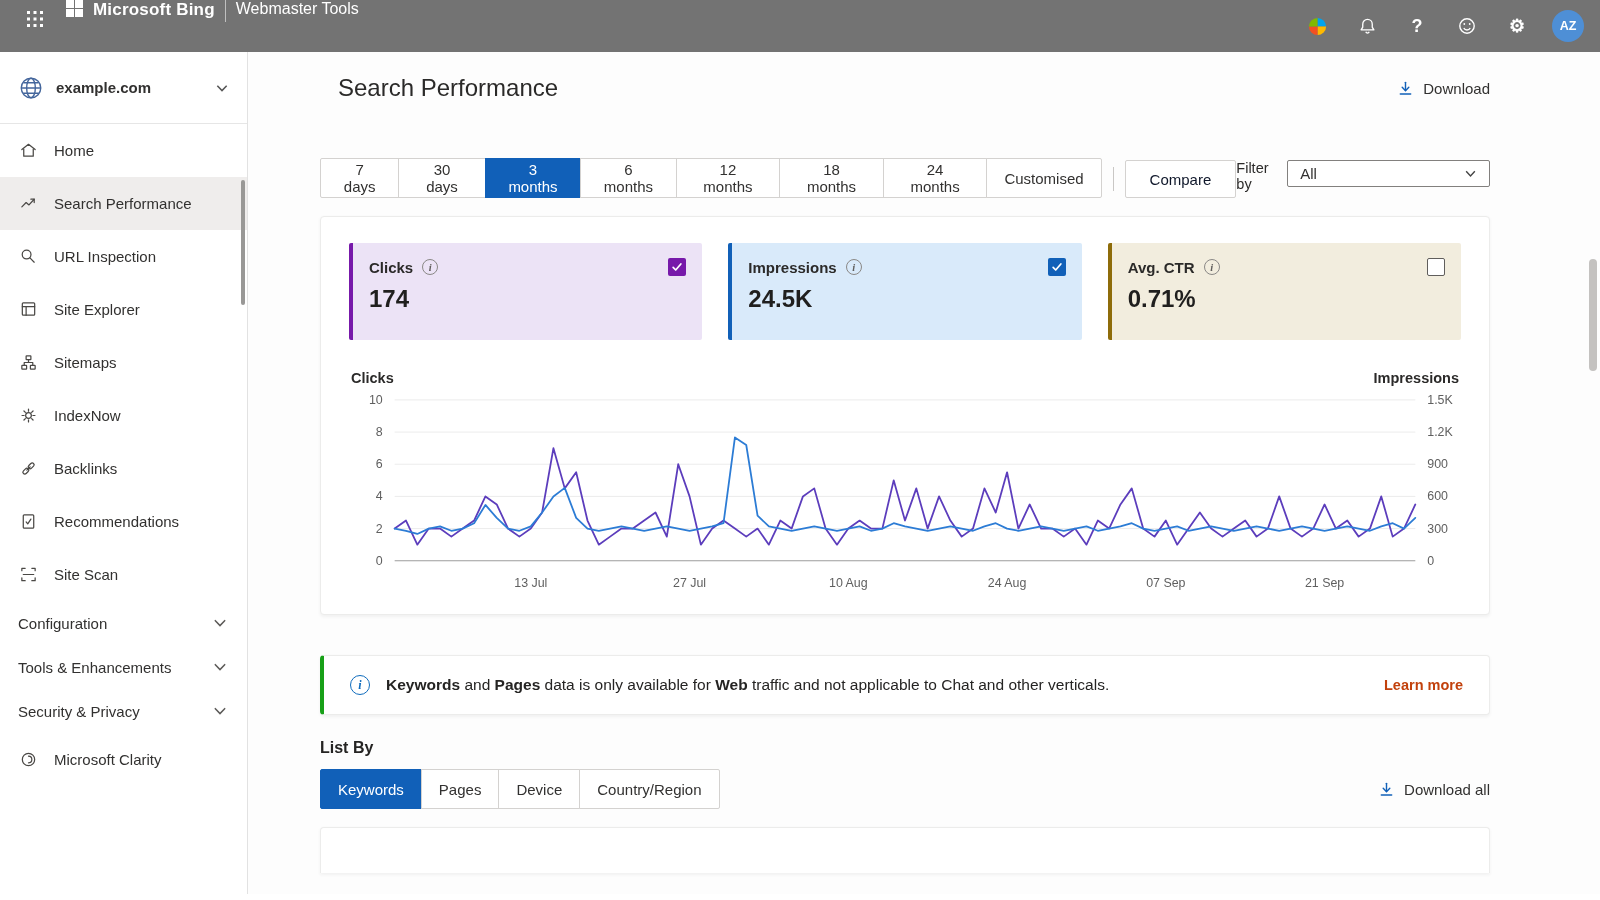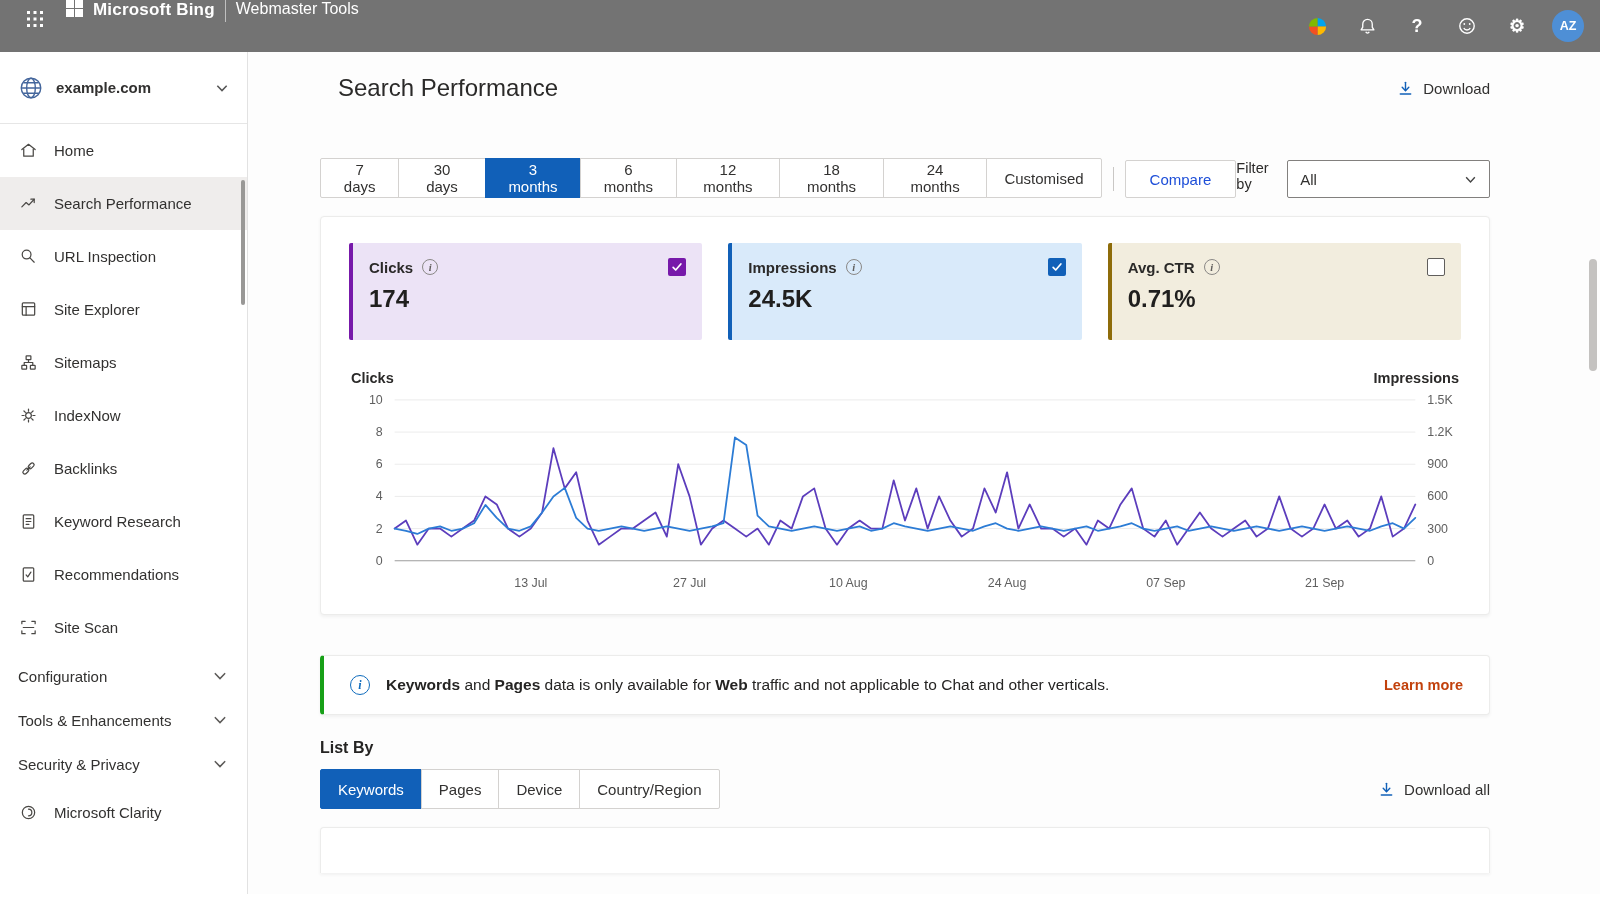--- a/index.html
+++ b/index.html
@@ -38,24 +38,24 @@
   .download-btn{margin-left:auto;display:flex;align-items:center;gap:9px;background:none;border:none;font-family:inherit;font-size:15px;color:#323130;cursor:pointer;padding:0}
   .content{margin-left:72px;width:1170px}
 
   .filter-row{margin-top:34px;display:flex;align-items:flex-end}
   .seg-group{display:flex}
   .seg-tab{height:40px;padding:0 17px;border:1px solid #d4d2d0;background:#fff;font-family:inherit;font-size:15px;color:#323130;cursor:pointer;margin-left:-1px}
   .seg-tab:first-child{margin-left:0;border-radius:2px 0 0 2px}
   .seg-tab:last-child{border-radius:0 2px 2px 0}
   .seg-tab.selected{background:#1160b8;border-color:#1160b8;color:#fff}
   .vdivider{width:1px;height:24px;background:#c9c7c5;margin:0 11px 7px}
-  .compare-btn{height:38px;padding:0 24px;border:1px solid #d4d2d0;background:#fff;border-radius:2px;font-family:inherit;font-size:15px;color:#1d4ed8;cursor:pointer}
+  .compare-btn{height:38px;padding:0 24px;border:1px solid #d4d2d0;background:#fff;border-radius:2px;font-family:inherit;font-size:15px;color:#0f172a;cursor:pointer}
   .filter-by{margin-left:auto;display:flex;flex-direction:row}
   .filter-label{font-size:14.5px;margin-bottom:6px;color:#2b2a29}
-  .select-box{width:205px;height:38px;border:1px solid #82807e;border-radius:2px;background:#fff;display:flex;align-items:center;justify-content:space-between;padding:0 12px;font-size:15px;cursor:pointer;color:#323130}
+  .select-box{width:205px;height:27px;border:1px solid #82807e;border-radius:2px;background:#fff;display:flex;align-items:center;justify-content:space-between;padding:0 12px;font-size:15px;cursor:pointer;color:#323130}
   .chev{display:flex;color:#444}
 
   .chart-card{margin-top:18px;background:#fff;border:1px solid #ececeb;border-radius:4px;box-shadow:0 1.6px 3.6px rgba(0,0,0,.05);padding:26px 28px 10px}
   .metric-row{display:flex;gap:26px}
   .metric-card{flex:1;height:97px;border-left:4px solid;border-radius:2px;padding:15px 16px 0;cursor:pointer}
   .metric-top{display:flex;align-items:center}
   .metric-label{font-size:15px;font-weight:700;color:#2b2a29}
   .info-dot{width:16px;height:16px;border:1px solid #8a8886;border-radius:50%;color:#605e5c;font-size:10.5px;display:inline-flex;align-items:center;justify-content:center;margin-left:9px;font-family:"Liberation Serif",serif;font-style:italic;font-weight:700;background:transparent}
   .checkbox{width:18px;height:18px;border:1.5px solid #605e5c;border-radius:2px;margin-left:auto;background:#fff;display:flex;align-items:center;justify-content:center;cursor:pointer}
   .checkbox.checked{border:none}
@@ -212,29 +212,20 @@
           <span class="nav-icon">
             <svg width="19" height="19" viewBox="0 0 20 20" fill="none" stroke="currentColor" stroke-width="1.3" stroke-linecap="round" stroke-linejoin="round">
               <g transform="rotate(-45 10 10)">
                 <rect x="2.5" y="8" width="7" height="4" rx="2"></rect>
                 <rect x="10.5" y="8" width="7" height="4" rx="2"></rect>
                 <path d="M7.5 10 H12.5"></path>
               </g>
             </svg>
           </span>
           <span class="nav-label">Backlinks</span>
-        </div>
-        <div class="nav-item">
-          <span class="nav-icon">
-            <svg width="19" height="19" viewBox="0 0 20 20" fill="none" stroke="currentColor" stroke-width="1.3" stroke-linecap="round" stroke-linejoin="round">
-              <rect x="4.5" y="3" width="11" height="14" rx="1"></rect>
-              <path d="M7.5 7 H12.5 M7.5 10 H12.5 M7.5 13 H10.5"></path>
-            </svg>
-          </span>
-          <span class="nav-label">Keyword Research</span>
         </div>
         <div class="nav-item">
           <span class="nav-icon">
             <svg width="19" height="19" viewBox="0 0 20 20" fill="none" stroke="currentColor" stroke-width="1.3" stroke-linecap="round" stroke-linejoin="round">
               <rect x="4.5" y="3" width="11" height="14" rx="1"></rect>
               <path d="M7.5 10.5 L9.2 12.5 L12.5 7.5"></path>
             </svg>
           </span>
           <span class="nav-label">Recommendations</span>
         </div>

